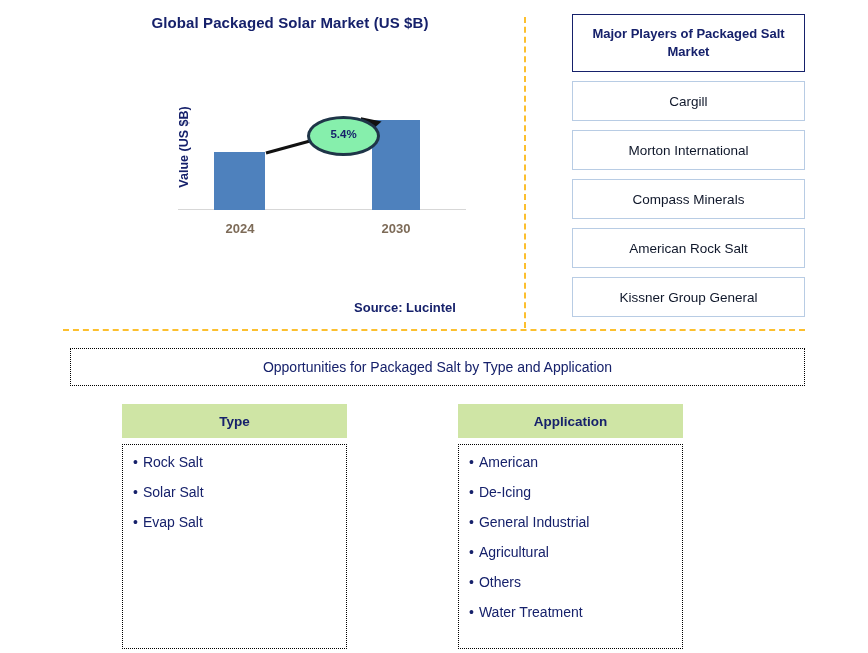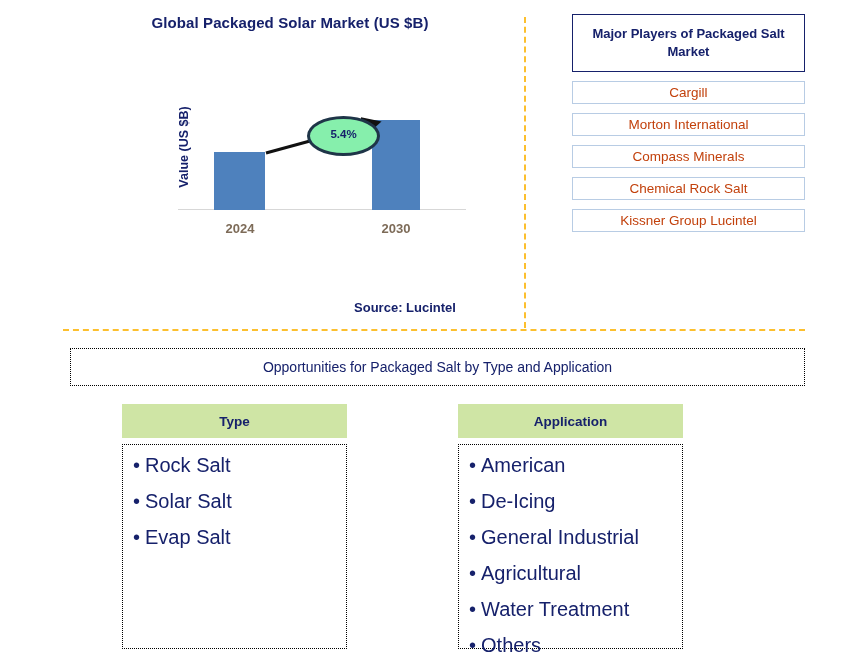--- a/index.html
+++ b/index.html
@@ -161,26 +161,26 @@
     font-weight: bold;
     line-height: 1.35;
     color: #16216b;
     box-sizing: border-box;
     padding: 0 16px;
   }
   .player-item {
     margin-top: 9px;
     border: 1px solid #b8cce4;
     background: #ffffff;
-    height: 23px;
+    height: 40px;
     display: flex;
     align-items: center;
     justify-content: center;
     font-size: 13.5px;
-    color: #c2410c;
+    color: #0f172a;
     box-sizing: border-box;
   }
 
   
   #opportunities-banner {
     left: 70px;
     top: 348px;
     width: 735px;
     height: 38px;
     border: 1px dotted #000000;
@@ -210,21 +210,21 @@
   }
   .segment-box {
     margin-top: 6px;
     border: 1px dotted #000000;
     height: 205px;
     box-sizing: border-box;
     padding: 10px 8px 0 10px;
     background: #ffffff;
   }
   .segment-item {
-    font-size: 20px;
+    font-size: 14px;
     color: #16216b;
     line-height: 1;
     margin-bottom: 16px;
     white-space: nowrap;
   }
   .segment-item .bullet { margin-right: 5px; }
 </style>
 </head>
 <body>
 
@@ -263,22 +263,22 @@
 
 <div class="panel" id="vertical-divider"></div>
 <div class="panel" id="horizontal-divider"></div>
 
 <div class="panel" id="players-panel">
   <div id="players-header">Major Players of Packaged Salt Market</div>
 
   <div class="player-item">Cargill</div>
   <div class="player-item">Morton International</div>
   <div class="player-item">Compass Minerals</div>
-  <div class="player-item">Chemical Rock Salt</div>
-  <div class="player-item">Kissner Group Lucintel</div>
+  <div class="player-item">American Rock Salt</div>
+  <div class="player-item">Kissner Group General</div>
 </div>
 
 <div class="panel" id="opportunities-banner">Opportunities for Packaged Salt by Type and Application</div>
 
 <div class="segment-col" id="segment-type">
   <div class="segment-header">Type</div>
   <div class="segment-box">
     <div class="segment-item">
       <span class="bullet">•</span><span>Rock Salt</span>
     </div>
@@ -300,19 +300,19 @@
     <div class="segment-item">
       <span class="bullet">•</span><span>De-Icing</span>
     </div>
     <div class="segment-item">
       <span class="bullet">•</span><span>General Industrial</span>
     </div>
     <div class="segment-item">
       <span class="bullet">•</span><span>Agricultural</span>
     </div>
     <div class="segment-item">
+      <span class="bullet">•</span><span>Others</span>
+    </div>
+    <div class="segment-item">
       <span class="bullet">•</span><span>Water Treatment</span>
-    </div>
-    <div class="segment-item">
-      <span class="bullet">•</span><span>Others</span>
     </div>
   </div>
 </div>
 
 </body></html>

